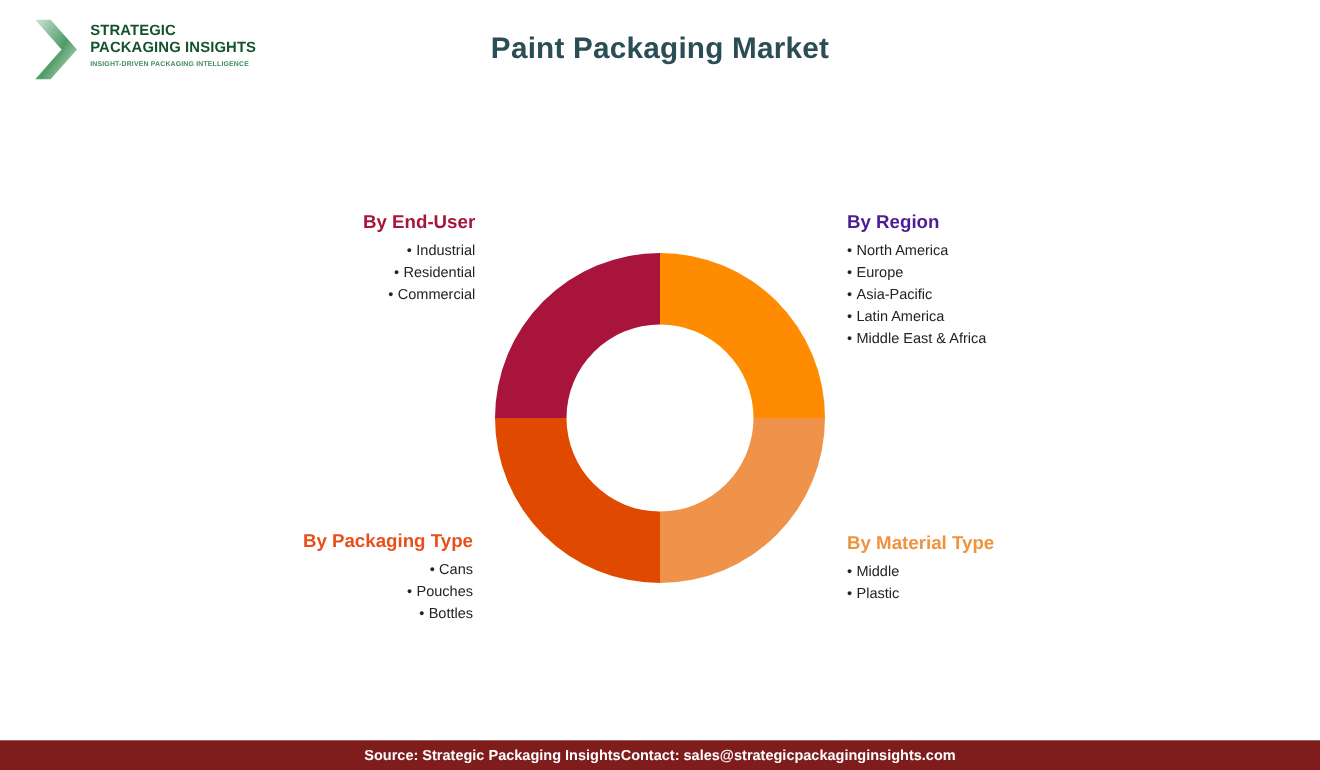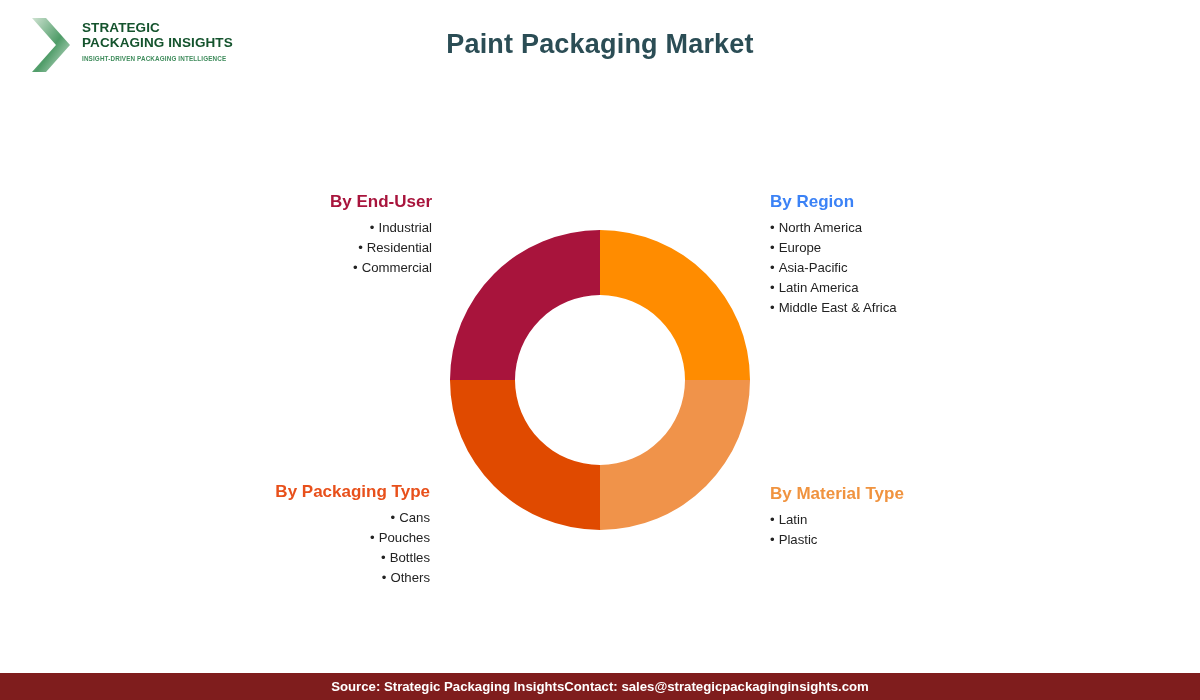--- a/index.html
+++ b/index.html
@@ -158,44 +158,43 @@
 <div class="cat-block align-right" id="block-end-user">
   <div class="cat-title" style="color:#a8143c;">By End-User</div>
   <ul class="cat-list">
     <li><span class="bullet">•</span><span>Industrial</span></li>
     <li><span class="bullet">•</span><span>Residential</span></li>
     <li><span class="bullet">•</span><span>Commercial</span></li>
   </ul>
 </div>
 
 <div class="cat-block align-left" id="block-region">
-  <div class="cat-title" style="color:#3b82f6;">By Region</div>
+  <div class="cat-title" style="color:#4c1d95;">By Region</div>
   <ul class="cat-list">
     <li><span class="bullet">•</span><span>North America</span></li>
     <li><span class="bullet">•</span><span>Europe</span></li>
     <li><span class="bullet">•</span><span>Asia-Pacific</span></li>
     <li><span class="bullet">•</span><span>Latin America</span></li>
     <li><span class="bullet">•</span><span>Middle East &amp; Africa</span></li>
   </ul>
 </div>
 
 <div class="cat-block align-right" id="block-packaging">
   <div class="cat-title" style="color:#e8501b;">By Packaging Type</div>
   <ul class="cat-list">
     <li><span class="bullet">•</span><span>Cans</span></li>
     <li><span class="bullet">•</span><span>Pouches</span></li>
     <li><span class="bullet">•</span><span>Bottles</span></li>
-    <li><span class="bullet">•</span><span>Others</span></li>
   </ul>
 </div>
 
 <div class="cat-block align-left" id="block-material">
   <div class="cat-title" style="color:#f0933f;">By Material Type</div>
   <ul class="cat-list">
-    <li><span class="bullet">•</span><span>Latin</span></li>
+    <li><span class="bullet">•</span><span>Middle</span></li>
     <li><span class="bullet">•</span><span>Plastic</span></li>
   </ul>
 </div>
 
 <div id="footer-bar">
   <span class="footer-text">Source: Strategic Packaging Insights</span>
   <span class="footer-text">Contact: sales@strategicpackaginginsights.com</span>
 </div>
 
 </body></html>

